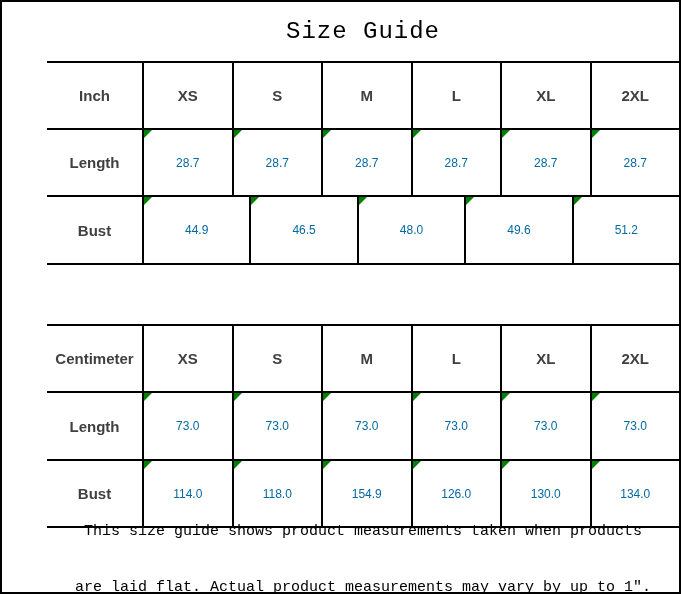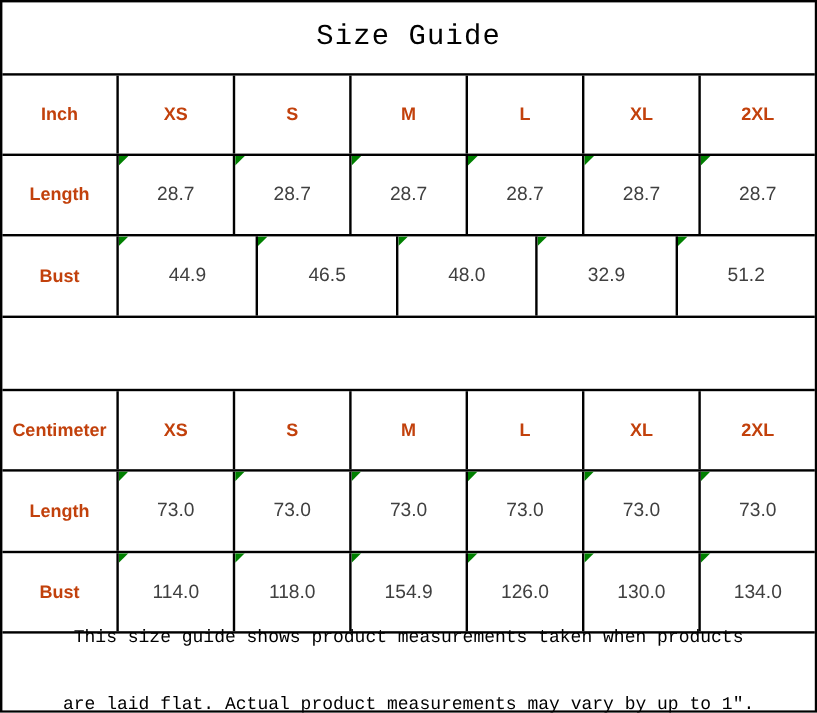--- a/index.html
+++ b/index.html
@@ -7,20 +7,21 @@
   body {
     width: 681px; height: 594px;
     font-family: "Liberation Sans", sans-serif;
   }
   .sheet {
     width: 681px; height: 594px;
     background: #ffffff;
     border: 2px solid #000000;
     display: flex;
     flex-direction: column;
+    padding-left: 45px;
   }
   .row {
     display: flex;
     border-bottom: 2px solid #000000;
     flex: 0 0 auto;
   }
   .row:last-child { border-bottom: none; }
   .title-row { height: 61px; align-items: center; justify-content: center; }
   .title {
     font-family: "Liberation Mono", "DejaVu Sans Mono", monospace;
@@ -53,25 +54,25 @@
     align-items: center;
     justify-content: center;
     position: relative;
     overflow: hidden;
   }
   .cell:last-child { border-right: none; text-align: right; }
   .label-cell { flex: 0 0 97px; }
   .hdr {
     font-weight: bold;
     font-size: 15px;
-    color: #c2410c;
+    color: #404040;
   }
   .val {
-    font-size: 16px;
-    color: #404040;
+    font-size: 12px;
+    color: #0369a1;
   }
   .tri {
     position: absolute;
     top: 0; left: 0;
     width: 0; height: 0;
     border-top: 8px solid #008000;
     border-right: 8px solid transparent;
   }
 </style>
 </head>
@@ -130,21 +131,21 @@
     <div class="cell val">
         <span class="tri"></span>
         <span>46.5</span>
       </div>
     <div class="cell val">
         <span class="tri"></span>
         <span>48.0</span>
       </div>
     <div class="cell val">
         <span class="tri"></span>
-        <span>32.9</span>
+        <span>49.6</span>
       </div>
     <div class="cell val">
         <span class="tri"></span>
         <span>51.2</span>
       </div>
   </div>
 
   <div class="row gap-row"></div>
 
   <div class="row hdr-row">

